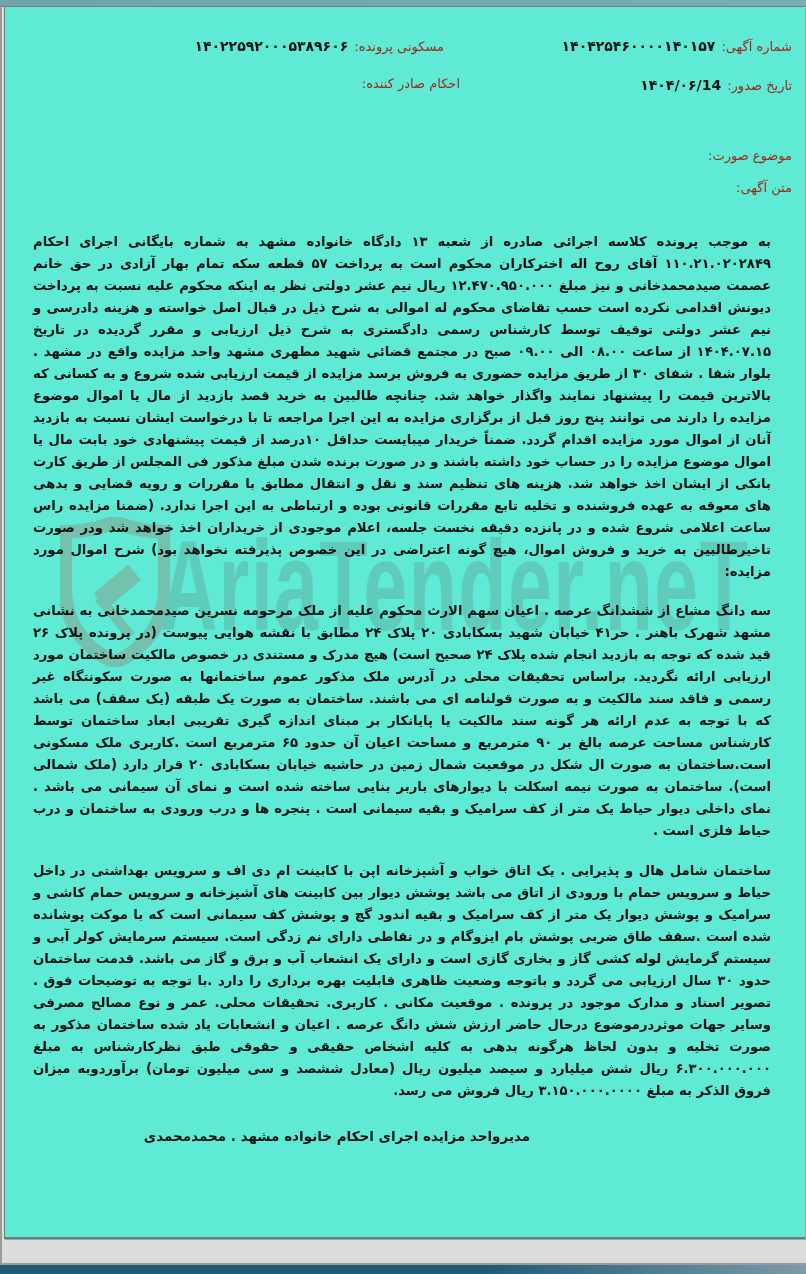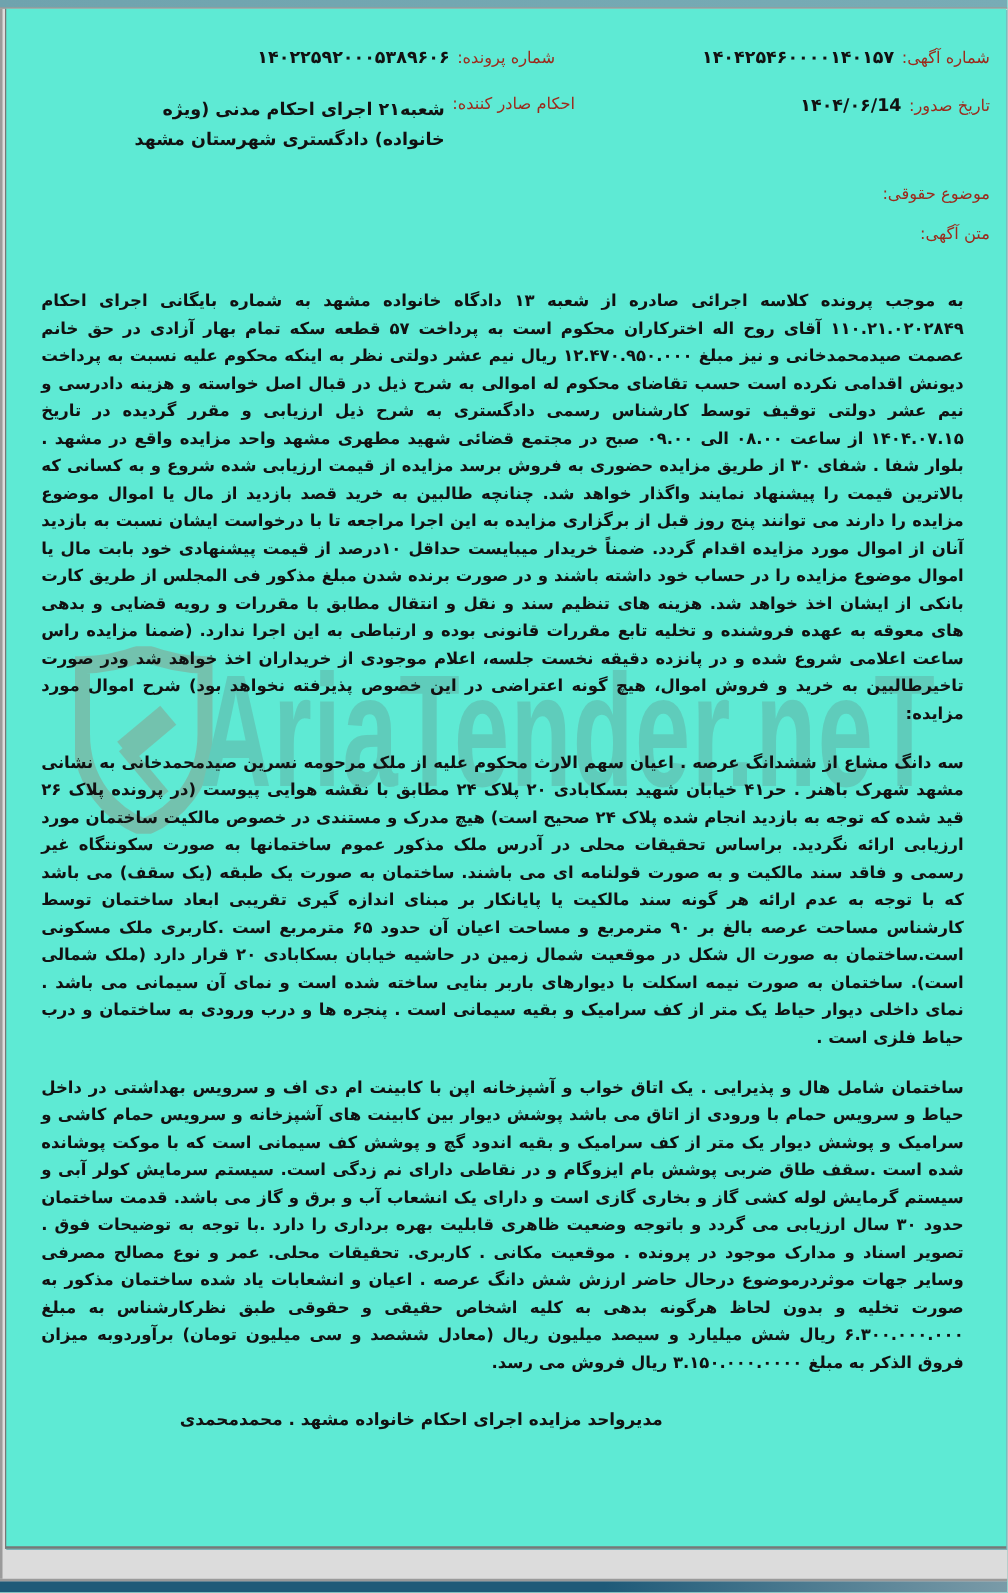--- a/index.html
+++ b/index.html
@@ -74,33 +74,32 @@
     <div class="wm-text">AriaTender.neT</div>
   </div>
 </div>
 
 <div class="content">
   <div class="meta-row" style="right:14px; top:38px;">
     <span class="lbl">شماره آگهی:</span>
     <span class="val num">۱۴۰۴۲۵۴۶۰۰۰۰۱۴۰۱۵۷</span>
   </div>
   <div class="meta-row" style="right:362px; top:38px;">
-    <span class="lbl">شماره پرونده:</span>
+    <span class="lbl">مسکونی پرونده:</span>
     <span class="val num">۱۴۰۲۲۵۹۲۰۰۰۵۳۸۹۶۰۶</span>
   </div>
   <div class="meta-row" style="right:14px; top:77px;">
     <span class="lbl">تاریخ صدور:</span>
     <span class="val num">۱۴۰۴/۰۶/14</span>
   </div>
   <div class="meta-row" style="right:346px; top:76px; width:380px; align-items:flex-start;">
     <span class="lbl">احکام صادر کننده:</span>
-    <span class="val" style="line-height:24px;">شعبه۲۱ اجرای احکام مدنی (ویژه خانواده) دادگستری شهرستان مشهد</span>
   </div>
   <div class="meta-row" style="right:14px; top:148px;">
-    <span class="lbl">موضوع حقوقی:</span>
+    <span class="lbl">موضوع صورت:</span>
   </div>
   <div class="meta-row" style="right:14px; top:180px;">
     <span class="lbl">متن آگهی:</span>
   </div>
 
   <div class="body-text" style="top:214px;">
     <p class="para" style="margin-bottom:10px;">به موجب پرونده کلاسه اجرائی صادره از شعبه ۱۳ دادگاه خانواده مشهد به شماره بایگانی اجرای احکام ۱۱۰.۲۱.۰۲۰۲۸۴۹ آقای روح اله اخترکاران محکوم است به پرداخت ۵۷ قطعه سکه تمام بهار آزادی در حق خانم عصمت صیدمحمدخانی و نیز مبلغ ۱۲.۴۷۰.۹۵۰.۰۰۰ ریال نیم عشر دولتی نظر به اینکه محکوم علیه نسبت به پرداخت دیونش اقدامی نکرده است حسب تقاضای محکوم له اموالی به شرح ذیل در قبال اصل خواسته و هزینه دادرسی و نیم عشر دولتی توقیف توسط کارشناس رسمی دادگستری به شرح ذیل ارزیابی و مقرر گردیده در تاریخ ۱۴۰۴.۰۷.۱۵ از ساعت ۰۸.۰۰ الی ۰۹.۰۰ صبح در مجتمع قضائی شهید مطهری مشهد واحد مزایده واقع در مشهد . بلوار شفا . شفای ۳۰ از طریق مزایده حضوری به فروش برسد مزایده از قیمت ارزیابی شده شروع و به کسانی که بالاترین قیمت را پیشنهاد نمایند واگذار خواهد شد. چنانچه طالبین به خرید قصد بازدید از مال یا اموال موضوع مزایده را دارند می توانند پنج روز قبل از برگزاری مزایده به این اجرا مراجعه تا با درخواست ایشان نسبت به بازدید آنان از اموال مورد مزایده اقدام گردد. ضمناً خریدار میبایست حداقل ۱۰درصد از قیمت پیشنهادی خود بابت مال یا اموال موضوع مزایده را در حساب خود داشته باشند و در صورت برنده شدن مبلغ مذکور فی المجلس از طریق کارت بانکی از ایشان اخذ خواهد شد. هزینه های تنظیم سند و نقل و انتقال مطابق با مقررات و رویه قضایی و بدهی های معوقه به عهده فروشنده و تخلیه تابع مقررات قانونی بوده و ارتباطی به این اجرا ندارد. (ضمنا مزایده راس ساعت اعلامی شروع شده و در پانزده دقیقه نخست جلسه، اعلام موجودی از خریداران اخذ خواهد شد ودر صورت تاخیرطالبین به خرید و فروش اموال، هیچ گونه اعتراضی در این خصوص پذیرفته نخواهد بود) شرح اموال مورد مزایده:</p>
     <p class="para" style="margin-bottom:18px;">سه دانگ مشاع از ششدانگ عرصه . اعیان سهم الارث محکوم علیه از ملک مرحومه نسرین صیدمحمدخانی به نشانی مشهد شهرک باهنر . حر۴۱ خیابان شهید بسکابادی ۲۰ پلاک ۲۴ مطابق با نقشه هوایی پیوست (در پرونده پلاک ۲۶ قید شده که توجه به بازدید انجام شده پلاک ۲۴ صحیح است) هیچ مدرک و مستندی در خصوص مالکیت ساختمان مورد ارزیابی ارائه نگردید. براساس تحقیقات محلی در آدرس ملک مذکور عموم ساختمانها به صورت سکونتگاه غیر رسمی و فاقد سند مالکیت و به صورت قولنامه ای می باشند. ساختمان به صورت یک طبقه (یک سقف) می باشد که با توجه به عدم ارائه هر گونه سند مالکیت یا پایانکار بر مبنای اندازه گیری تقریبی ابعاد ساختمان توسط کارشناس مساحت عرصه بالغ بر ۹۰ مترمربع و مساحت اعیان آن حدود ۶۵ مترمربع است .کاربری ملک مسکونی است.ساختمان به صورت ال شکل در موقعیت شمال زمین در حاشیه خیابان بسکابادی ۲۰ قرار دارد (ملک شمالی است). ساختمان به صورت نیمه اسکلت با دیوارهای باربر بنایی ساخته شده است و نمای آن سیمانی می باشد . نمای داخلی دیوار حیاط یک متر از کف سرامیک و بقیه سیمانی است . پنجره ها و درب ورودی به ساختمان و درب حیاط فلزی است .</p>
     <p class="para">ساختمان شامل هال و پذیرایی . یک اتاق خواب و آشپزخانه اپن با کابینت ام دی اف و سرویس بهداشتی در داخل حیاط و سرویس حمام با ورودی از اتاق می باشد پوشش دیوار بین کابینت های آشپزخانه و سرویس حمام کاشی و سرامیک و پوشش دیوار یک متر از کف سرامیک و بقیه اندود گچ و پوشش کف سیمانی است که با موکت پوشانده شده است .سقف طاق ضربی پوشش بام ایزوگام و در نقاطی دارای نم زدگی است. سیستم سرمایش کولر آبی و سیستم گرمایش لوله کشی گاز و بخاری گازی است و دارای یک انشعاب آب و برق و گاز می باشد. قدمت ساختمان حدود ۳۰ سال ارزیابی می گردد و باتوجه وضعیت ظاهری قابلیت بهره برداری را دارد .با توجه به توضیحات فوق . تصویر اسناد و مدارک موجود در پرونده . موقعیت مکانی . کاربری. تحقیقات محلی. عمر و نوع مصالح مصرفی وسایر جهات موثردرموضوع درحال حاضر ارزش شش دانگ عرصه . اعیان و انشعابات یاد شده ساختمان مذکور به صورت تخلیه و بدون لحاظ هرگونه بدهی به کلیه اشخاص حقیقی و حقوقی طبق نظرکارشناس به مبلغ ۶.۳۰۰.۰۰۰.۰۰۰ ریال شش میلیارد و سیصد میلیون ریال (معادل ششصد و سی میلیون تومان) برآوردوبه میزان فروق الذکر به مبلغ ۳.۱۵۰.۰۰۰.۰۰۰۰ ریال فروش می رسد.</p>
   </div>

